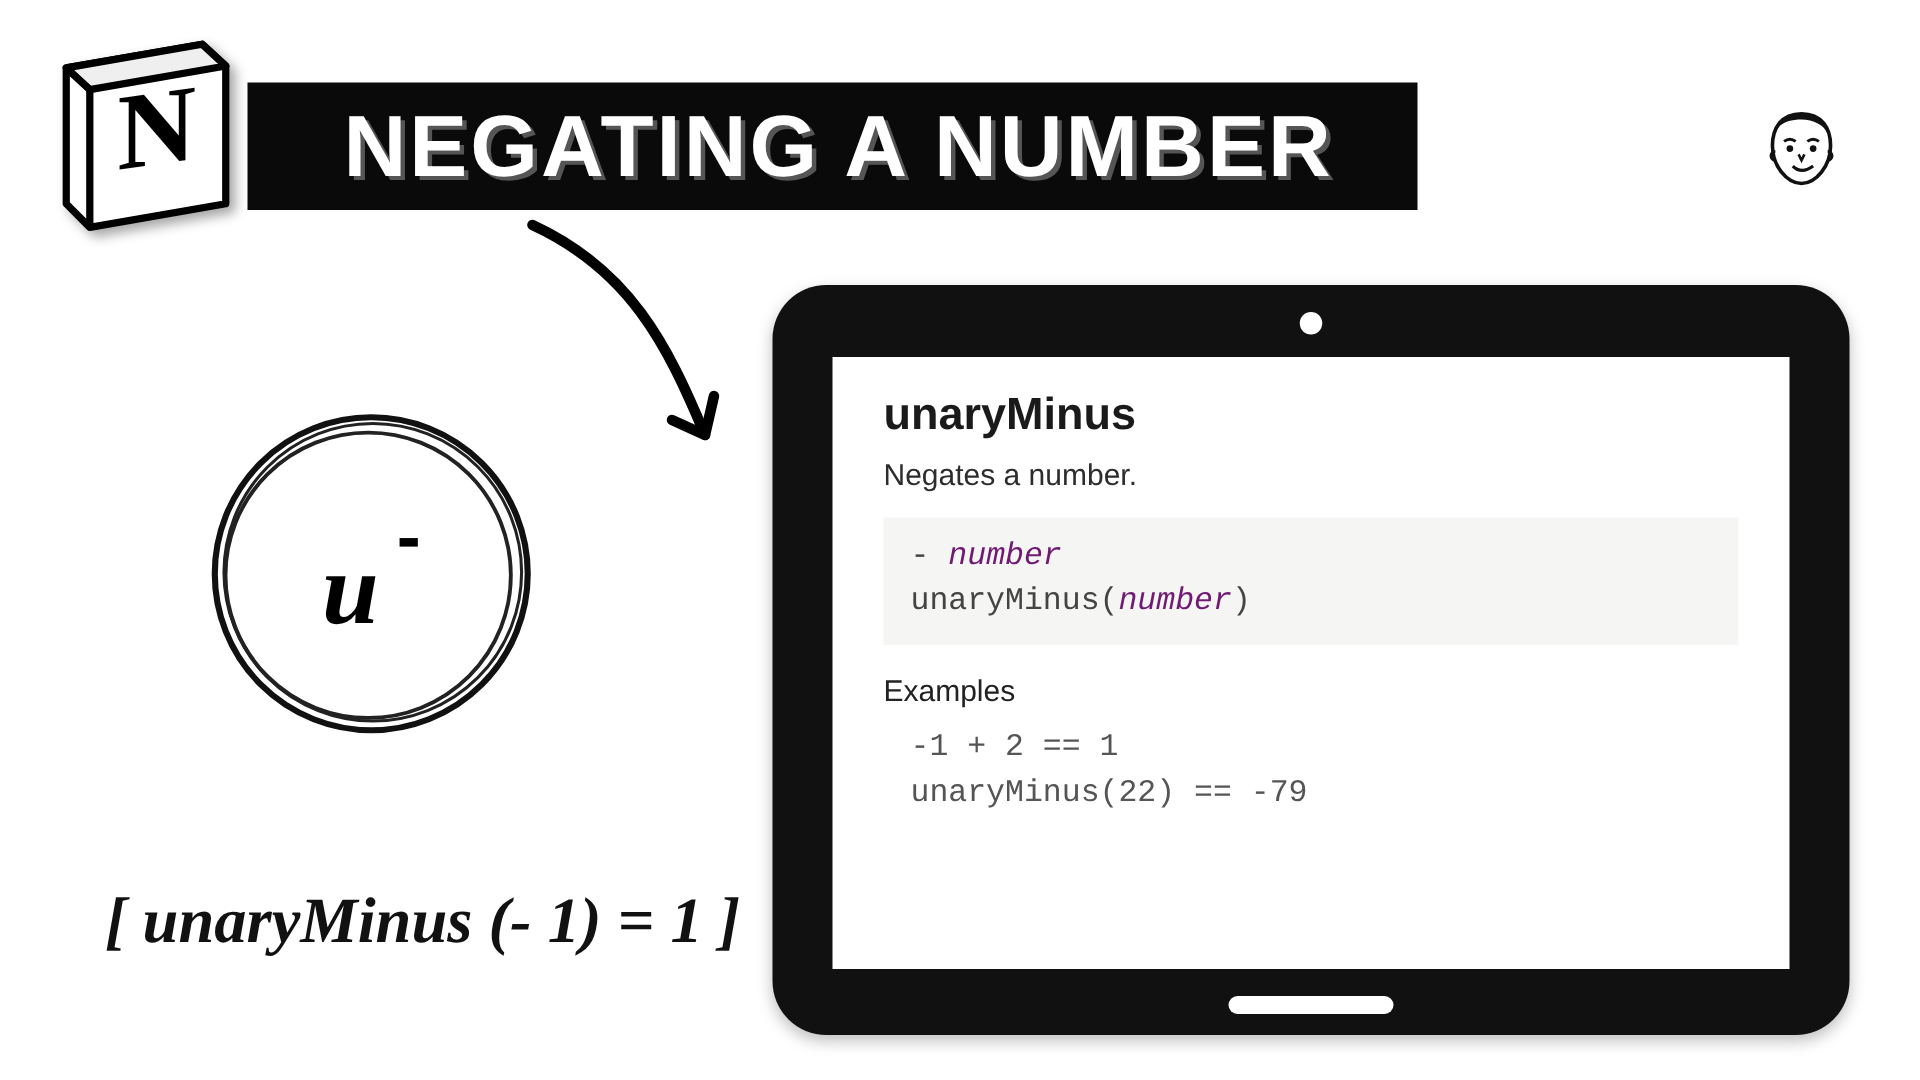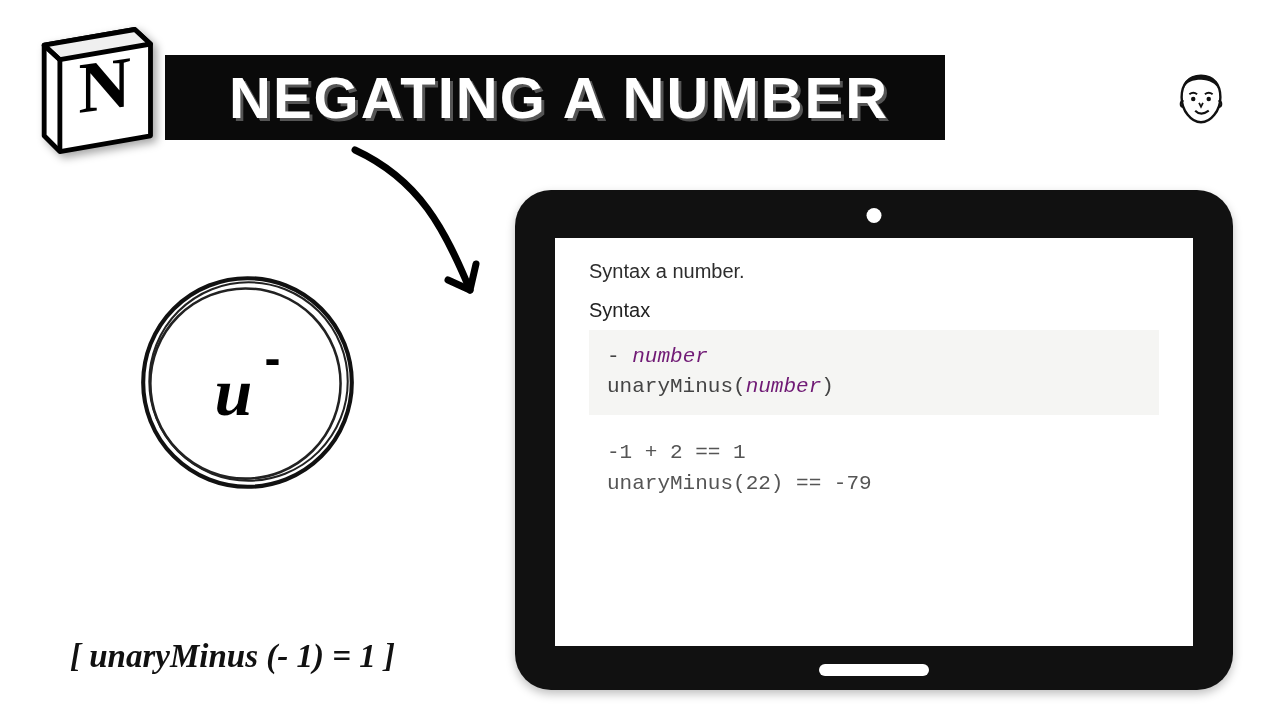--- a/index.html
+++ b/index.html
@@ -101,23 +101,22 @@
   }
 
   
   .caption {
     position: absolute;
     left: 70px;
     top: 590px;
     font-family: Georgia, serif;
     font-style: italic;
     font-weight: bold;
-    font-size: 33px;
+    font-size: 43px;
     color: #111;
-    margin-top: 48px;
   }
 
   
   .tablet {
     position: absolute;
     left: 515px;
     top: 190px;
     width: 718px;
     height: 500px;
     background: #111111;
@@ -243,21 +242,22 @@
     <span class="u-letter">u</span>
     <span class="u-minus">-</span>
   </div>
 </div>
 
 <div class="caption">[ unaryMinus (- 1) = 1 ]</div>
 
 <div class="tablet">
   <div class="tablet-camera"></div>
   <div class="tablet-screen">
-    <div class="doc-desc">Syntax a number.</div>
-    <div class="doc-subhead">Syntax</div>
+    <div class="doc-title">unaryMinus</div>
+    <div class="doc-desc">Negates a number.</div>
     <div class="codeblock"><span>- </span><span class="it">number</span>
 <span>unaryMinus(</span><span class="it">number</span><span>)</span></div>
+    <div class="doc-subhead">Examples</div>
     <div class="examples-block"><span class="num">-1</span><span> + </span><span class="num">2</span><span> == </span><span class="num">1</span>
 <span>unaryMinus(</span><span class="num">22</span><span>) == </span><span class="num">-79</span></div>
   </div>
   <div class="tablet-home"></div>
 </div>
 
 </body></html>

